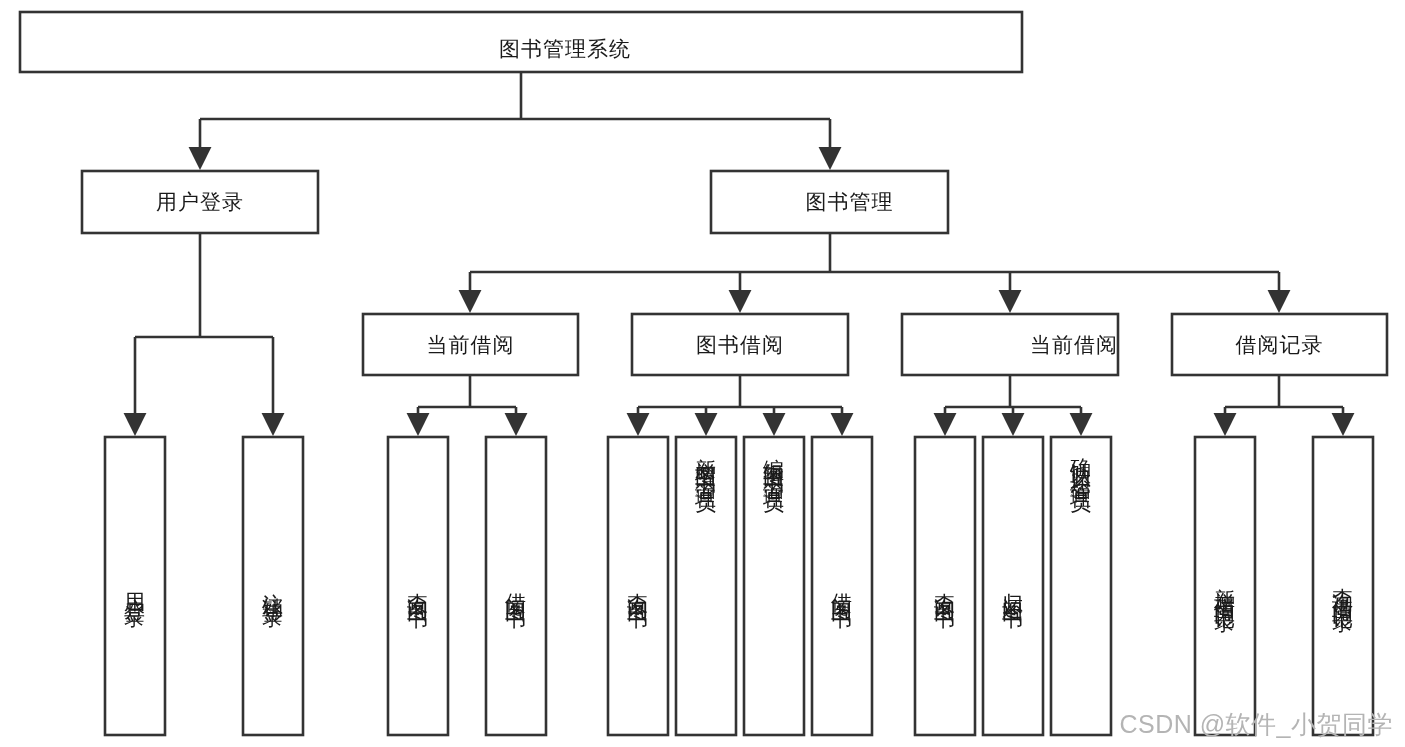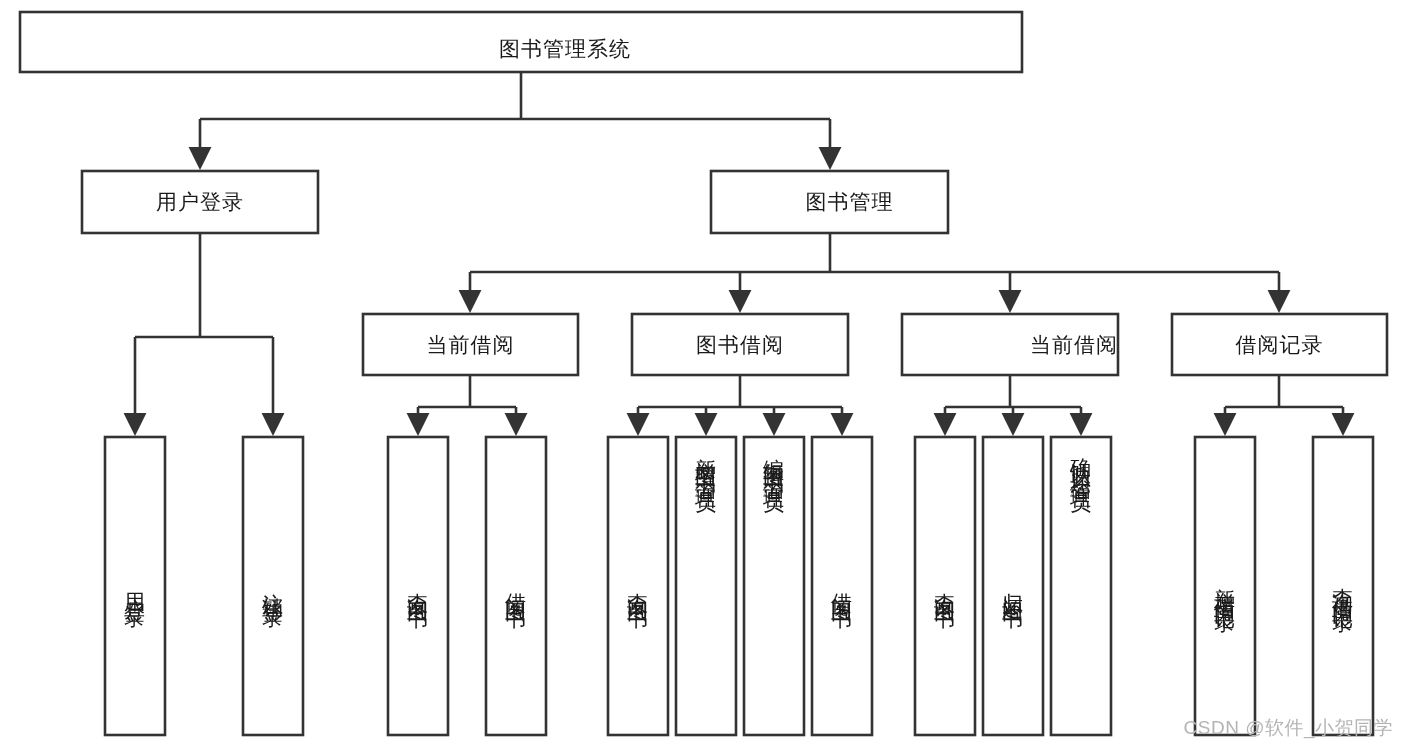--- a/index.html
+++ b/index.html
@@ -69,21 +69,21 @@
     font-size: 21px;
     color: #1a1a1a;
     letter-spacing: 1px;
     white-space: nowrap;
   }
   #watermark {
     position: absolute;
     right: 12px;
     bottom: 6px;
     font-family: "Liberation Sans", "DejaVu Sans", sans-serif;
-    font-size: 19px;
+    font-size: 25px;
     color: #b4b4b4;
     letter-spacing: 0.5px;
     white-space: nowrap;
     user-select: none;
   }
 </style>
 </head>
 <body>
 
 <div id="diagram-root">

